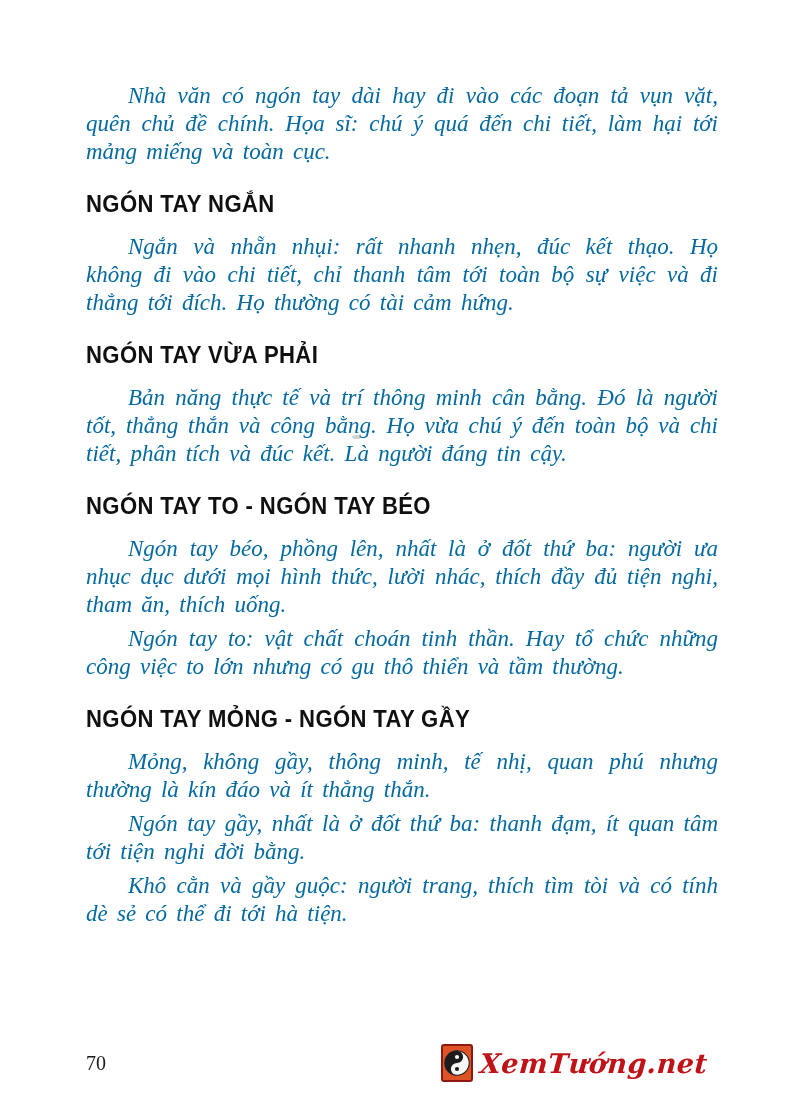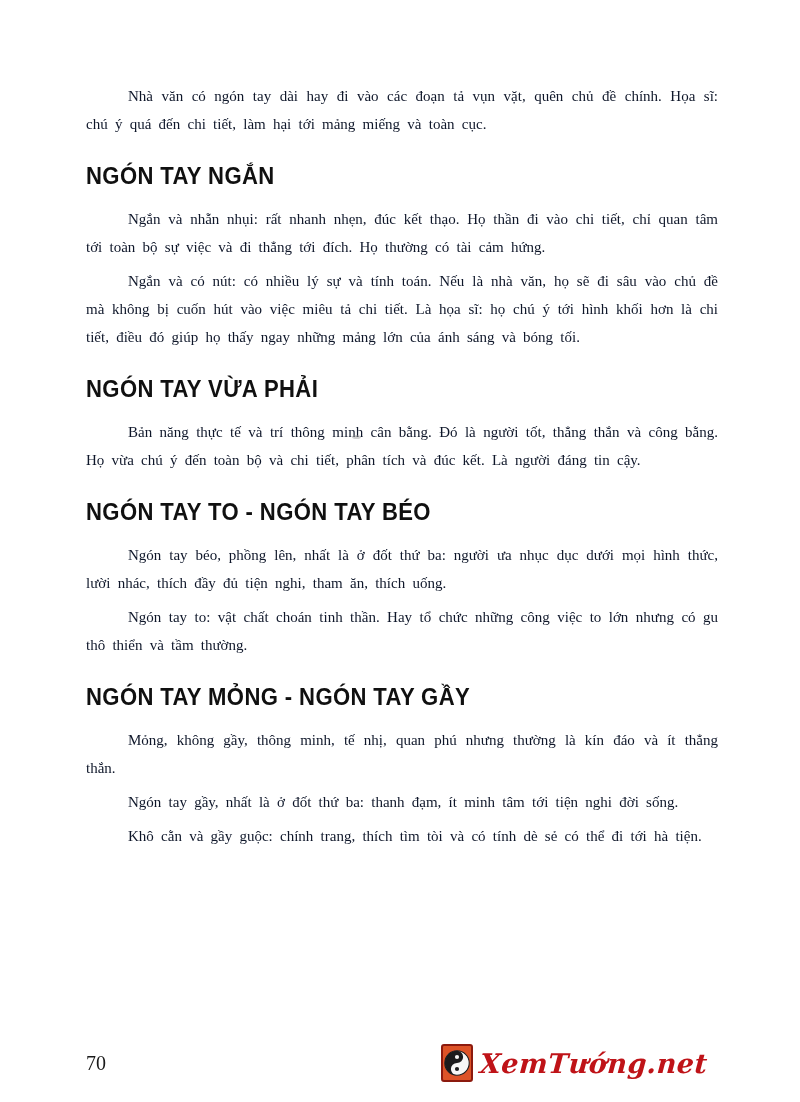--- a/index.html
+++ b/index.html
@@ -15,27 +15,28 @@
     color: #141414;
   }
   .content {
     position: absolute;
     left: 86px;
     top: 76px;
     width: 632px;
   }
   p.body-par {
     font-family: "Liberation Serif", serif;
-    font-size: 15px;
+    font-size: 23px;
     line-height: 28px;
     text-align: justify;
     text-indent: 42px;
     word-spacing: 3.5px;
     margin: 6px 0 0 0;
-    color: #0f172a;
+    color: #0369a1;
+    font-style: italic;
   }
   h2.section-heading {
     font-family: "Liberation Sans", sans-serif;
     font-weight: bold;
     font-size: 23px;
     line-height: 26px;
     letter-spacing: 0.4px;
     margin: 25px 0 16px 0;
     color: #101010;
     transform: scaleX(0.96);
@@ -97,34 +98,33 @@
   }
 </style>
 </head>
 <body>
 
 <div class="content">
 
   <p class="body-par">Nhà văn có ngón tay dài hay đi vào các đoạn tả vụn vặt, quên chủ đề chính. Họa sĩ: chú ý quá đến chi tiết, làm hại tới mảng miếng và toàn cục.</p>
 
   <h2 class="section-heading">NGÓN TAY NGẮN</h2>
-  <p class="body-par">Ngắn và nhẵn nhụi: rất nhanh nhẹn, đúc kết thạo. Họ thần đi vào chi tiết, chỉ quan tâm tới toàn bộ sự việc và đi thẳng tới đích. Họ thường có tài cảm hứng.</p>
-  <p class="body-par">Ngắn và có nút: có nhiều lý sự và tính toán. Nếu là nhà văn, họ sẽ đi sâu vào chủ đề mà không bị cuốn hút vào việc miêu tả chi tiết. Là họa sĩ: họ chú ý tới hình khối hơn là chi tiết, điều đó giúp họ thấy ngay những mảng lớn của ánh sáng và bóng tối.</p>
+  <p class="body-par">Ngắn và nhẵn nhụi: rất nhanh nhẹn, đúc kết thạo. Họ không đi vào chi tiết, chỉ thanh tâm tới toàn bộ sự việc và đi thẳng tới đích. Họ thường có tài cảm hứng.</p>
 
   <h2 class="section-heading">NGÓN TAY VỪA PHẢI</h2>
   <p class="body-par">Bản năng thực tế và trí thông minh cân bằng. Đó là người tốt, thẳng thắn và công bằng. Họ vừa chú ý đến toàn bộ và chi tiết, phân tích và đúc kết. Là người đáng tin cậy.</p>
 
   <h2 class="section-heading">NGÓN TAY TO - NGÓN TAY BÉO</h2>
   <p class="body-par">Ngón tay béo, phồng lên, nhất là ở đốt thứ ba: người ưa nhục dục dưới mọi hình thức, lười nhác, thích đầy đủ tiện nghi, tham ăn, thích uống.</p>
   <p class="body-par">Ngón tay to: vật chất choán tinh thần. Hay tổ chức những công việc to lớn nhưng có gu thô thiển và tầm thường.</p>
 
   <h2 class="section-heading">NGÓN TAY MỎNG - NGÓN TAY GẦY</h2>
   <p class="body-par">Mỏng, không gầy, thông minh, tế nhị, quan phú nhưng thường là kín đáo và ít thẳng thắn.</p>
-  <p class="body-par">Ngón tay gầy, nhất là ở đốt thứ ba: thanh đạm, ít minh tâm tới tiện nghi đời sống.</p>
-  <p class="body-par">Khô cằn và gầy guộc: chính trang, thích tìm tòi và có tính dè sẻ có thể đi tới hà tiện.</p>
+  <p class="body-par">Ngón tay gầy, nhất là ở đốt thứ ba: thanh đạm, ít quan tâm tới tiện nghi đời bằng.</p>
+  <p class="body-par">Khô cằn và gầy guộc: người trang, thích tìm tòi và có tính dè sẻ có thể đi tới hà tiện.</p>
 
 </div>
 
 <div class="speck"></div>
 
 <div class="footer">
   <span class="page-number">70</span>
   <div class="watermark">
     <span class="yy-box">
       <svg viewBox="0 0 100 100" width="26" height="26" aria-hidden="true">

